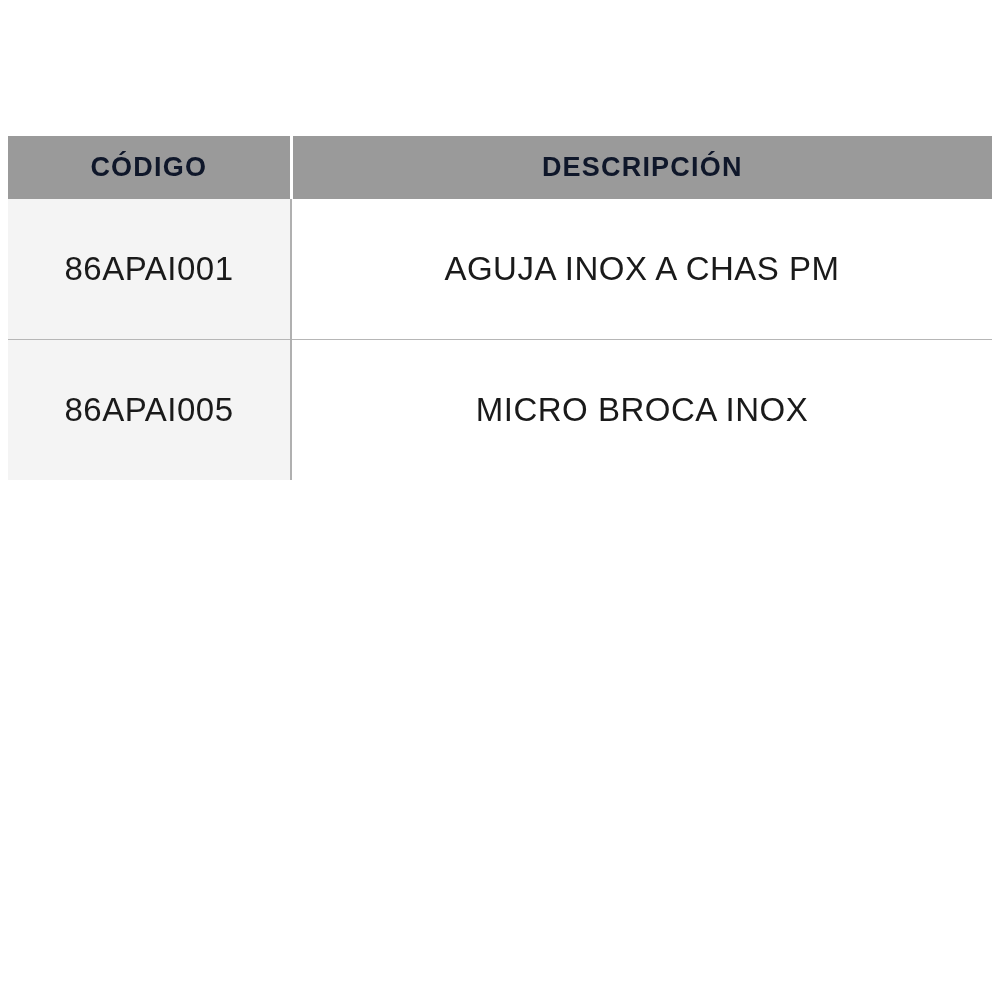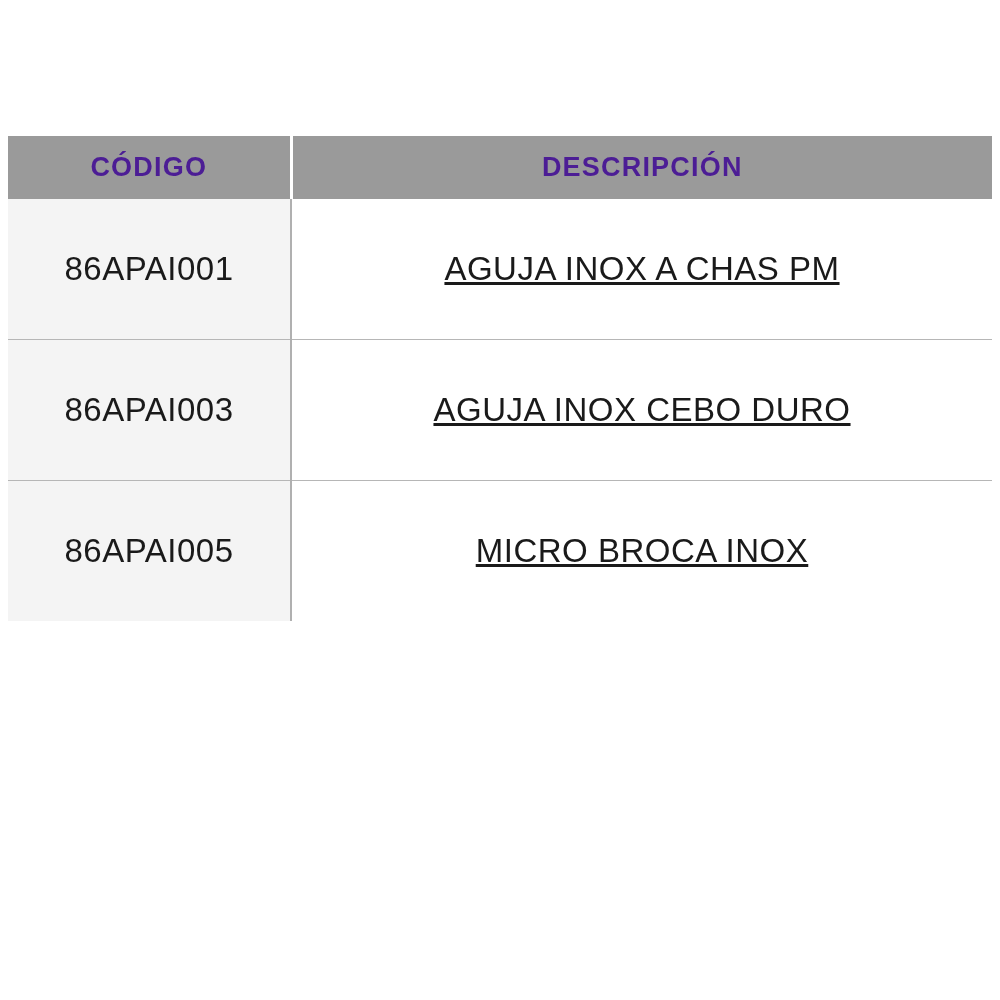--- a/index.html
+++ b/index.html
@@ -22,21 +22,21 @@
     border-collapse: collapse;
     width: 984px;
     table-layout: fixed;
   }
 
   table.product-table col.col-code { width: 283px; }
   table.product-table col.col-desc { width: 701px; }
 
   thead th {
     background: #9a9a9a;
-    color: #4c1d95;
+    color: #0f172a;
     font-size: 27px;
     font-weight: bold;
     letter-spacing: 1.2px;
     height: 61px;
     text-align: center;
     vertical-align: middle;
     border: none;
     font-family: "Liberation Sans", sans-serif;
   }
 
@@ -58,21 +58,20 @@
   tbody td.cell-code {
     background: #f4f4f4;
     border-right: 2px solid #b0b0b0;
     letter-spacing: 0.5px;
     margin-top: 48px;
   }
 
   tbody td.cell-desc {
     background: #ffffff;
     letter-spacing: 0.5px;
-    text-decoration: underline;
   }
 
   tbody tr:last-child td {
     border-bottom: none;
   }
 
   .caret {
     display: inline-block;
     width: 2px;
     height: 34px;
@@ -95,22 +94,18 @@
         <th class="head-code">CÓDIGO</th>
         <th class="head-desc">DESCRIPCIÓN</th>
       </tr>
     </thead>
     <tbody>
       <tr>
         <td class="cell-code">86APAI001</td>
         <td class="cell-desc">AGUJA  INOX A CHAS PM</td>
       </tr>
       <tr>
-        <td class="cell-code">86APAI003</td>
-        <td class="cell-desc">AGUJA  INOX CEBO DURO</td>
-      </tr>
-      <tr>
         <td class="cell-code">86APAI005</td>
         <td class="cell-desc">MICRO BROCA INOX</td>
       </tr>
     </tbody>
   </table>
 </div>
 
 </body></html>

